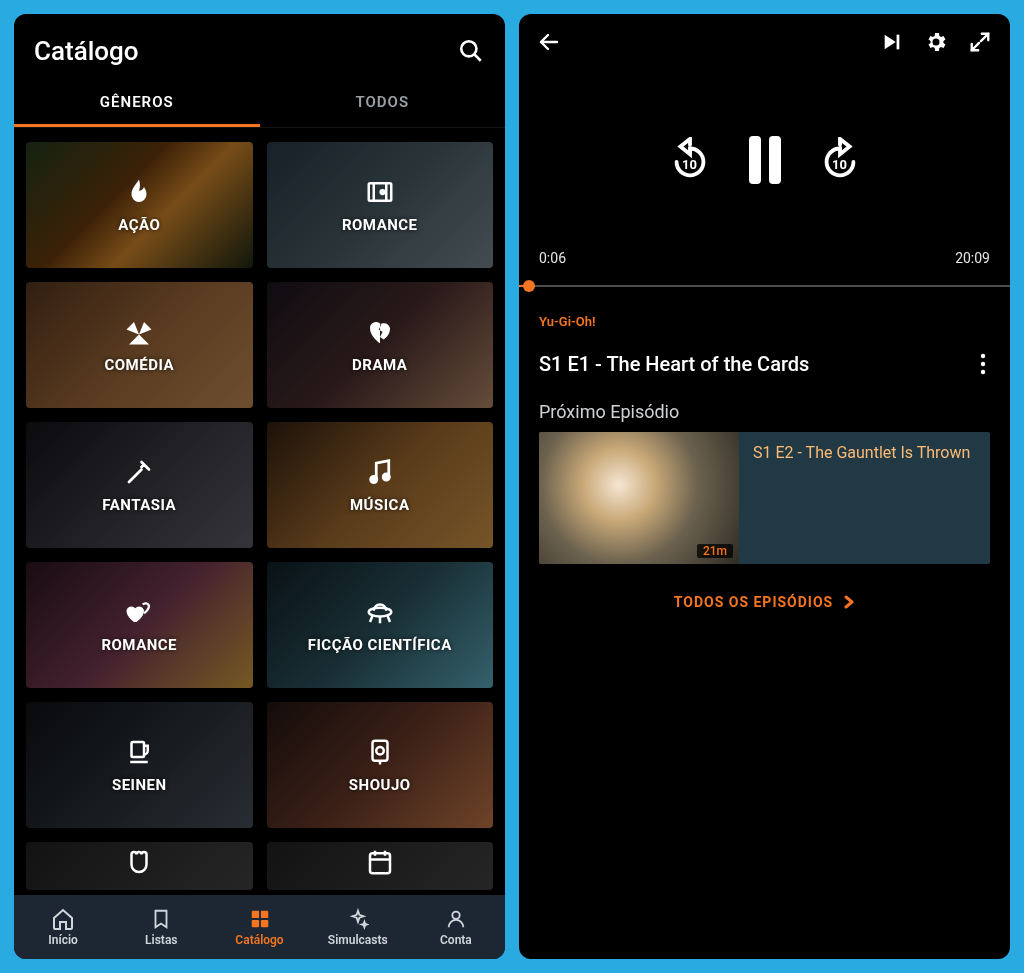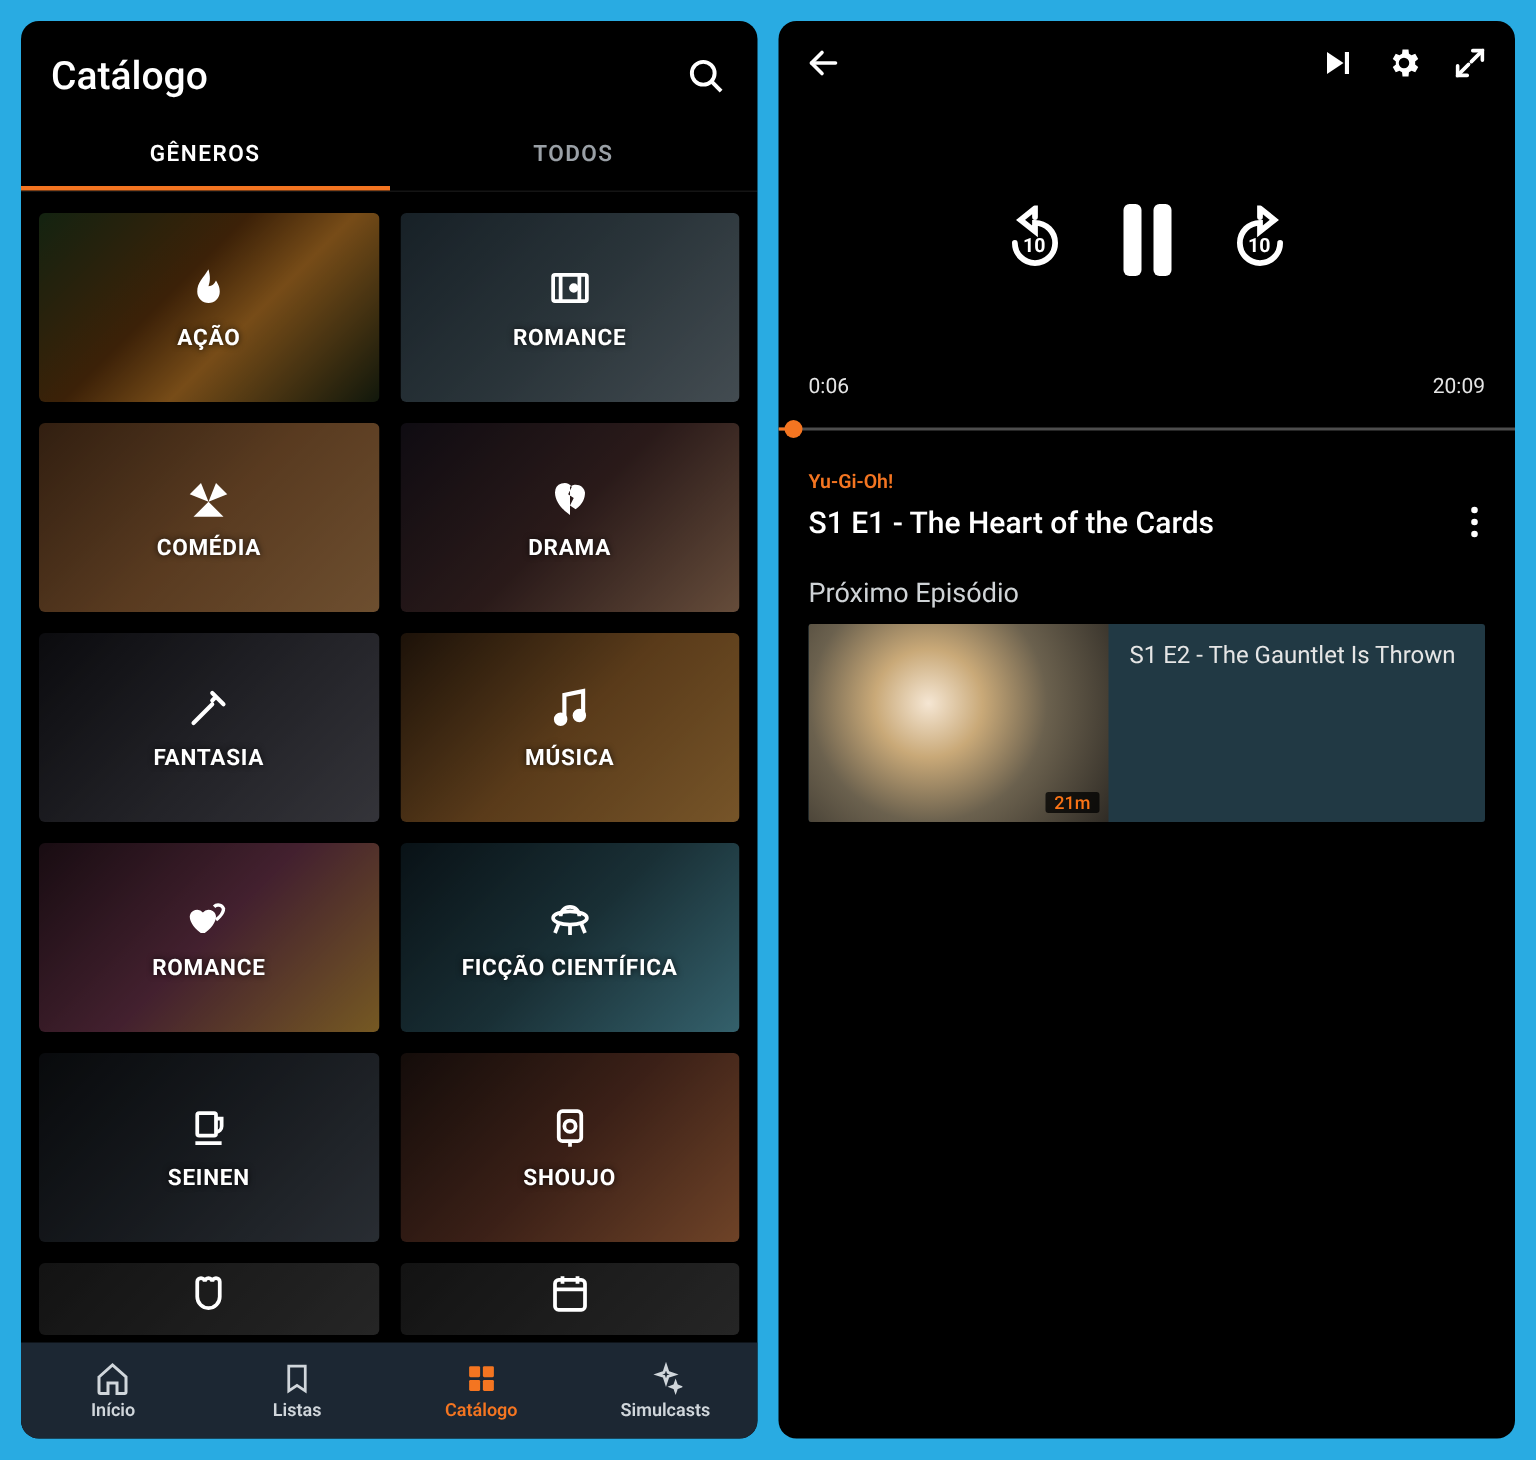--- a/index.html
+++ b/index.html
@@ -168,21 +168,21 @@
     width:12px; height:12px; border-radius:50%;
     background:#f47521;
   }
   .meta {
     padding: 18px 20px 0 20px;
   }
   .series-name {
     color:#f47521;
     font-size:13px;
     font-weight:600;
-    margin-bottom:4px;
+    margin-bottom:20px;
   }
   .ep-row { display:flex; align-items:center; justify-content:space-between; }
   .ep-title { font-size:20px; font-weight:500; }
   .more-btn { cursor:pointer; padding:4px; }
   .next-heading {
     padding: 22px 20px 10px 20px;
     font-size:18px;
     color:#cfd3d6;
   }
   .next-card {
@@ -206,21 +206,21 @@
     position:absolute; right:6px; bottom:6px;
     background:rgba(0,0,0,0.75);
     color:#f97316;
     font-size:12px;
     font-weight:500;
     padding: 0 6px;
     border-radius:2px;
   }
   .next-info {
     padding: 10px 14px;
-    color:#e5e5e5;
+    color:#fdba74;
     font-size:16px;
     line-height:1.35;
   }
   .all-eps {
     margin-top: 30px;
     display:flex;
     align-items:center;
     justify-content:center;
     gap:10px;
     color:#f47521;
@@ -422,20 +422,29 @@
         <div class="nav-label">Catálogo</div>
       </div>
       <div class="nav-item">
         <div class="nav-icon">
           <svg width="22" height="22" viewBox="0 0 24 24" fill="none" stroke="currentColor" stroke-width="2">
             <path d="M12 3l1.5 4.5L18 9l-4.5 1.5L12 15l-1.5-4.5L6 9l4.5-1.5L12 3zM19 15l.8 2.2L22 18l-2.2.8L19 21l-.8-2.2L16 18l2.2-.8L19 15z"></path>
           </svg>
         </div>
         <div class="nav-label">Simulcasts</div>
       </div>
+      <div class="nav-item">
+        <div class="nav-icon">
+          <svg width="22" height="22" viewBox="0 0 24 24" fill="none" stroke="currentColor" stroke-width="2">
+            <circle cx="12" cy="8" r="4"></circle>
+            <path d="M4 21a8 8 0 0116 0"></path>
+          </svg>
+        </div>
+        <div class="nav-label">Conta</div>
+      </div>
     </div>
 </div>
 
 <div class="phone">
 
   <div class="player-top">
     <div class="icon-btn">
       <svg width="24" height="24" viewBox="0 0 24 24" fill="none" stroke="#fff" stroke-width="2.4" stroke-linecap="round" stroke-linejoin="round">
         <line x1="20" y1="12" x2="4" y2="12"></line>
           <polyline points="11 5 4 12 11 19"></polyline>
@@ -510,14 +519,22 @@
   <div class="next-heading">Próximo Episódio</div>
 
   <div class="next-card">
     <div class="thumb-box">
       <div class="thumb-art"></div>
       <div class="duration-badge">21m</div>
     </div>
     <div class="next-info">S1 E2 - The Gauntlet Is Thrown</div>
   </div>
 
+  <div class="all-eps">
+    <span>TODOS OS EPISÓDIOS</span>
+    <span class="chev">
+      <svg width="12" height="14" viewBox="0 0 12 14" fill="none" stroke="#f47521" stroke-width="3" stroke-linecap="round" stroke-linejoin="round">
+          <polyline points="3 2 9 7 3 12"></polyline>
+        </svg>
+    </span>
+  </div>
 
 </div>
 
 </body></html>

